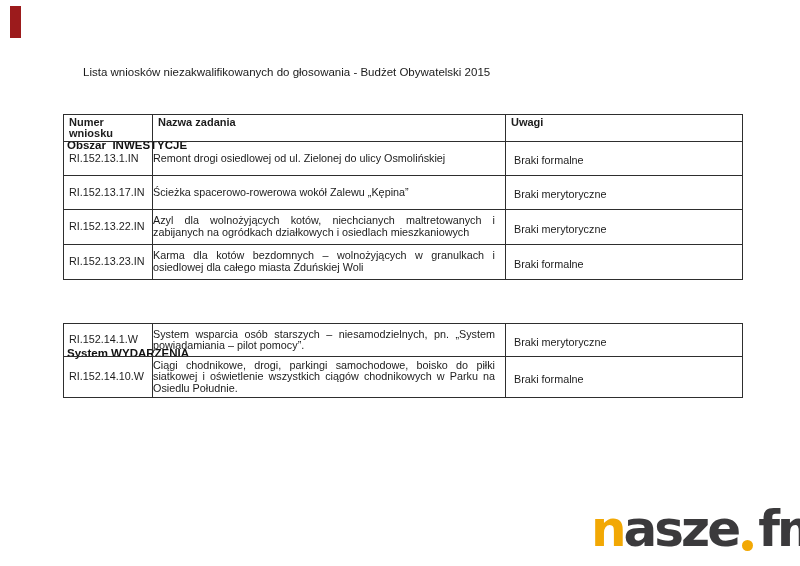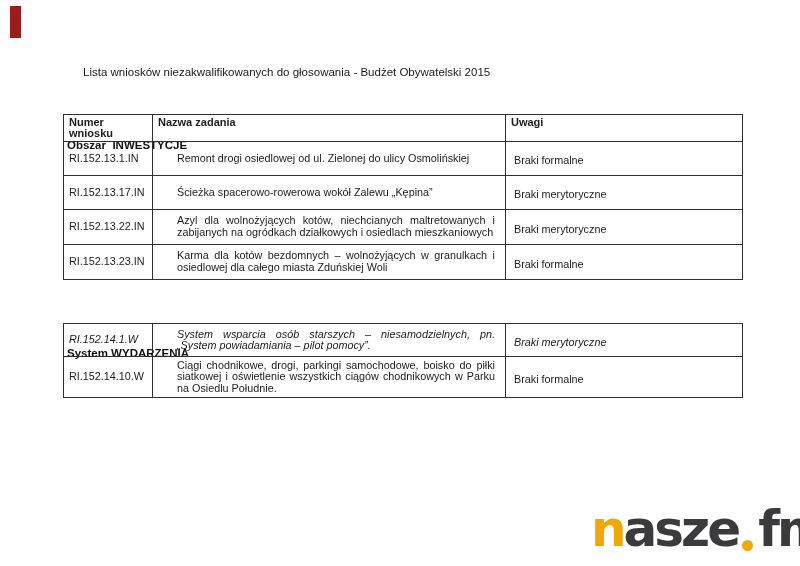--- a/index.html
+++ b/index.html
@@ -54,25 +54,25 @@
   }
   .doc-table th {
     text-align: left;
     vertical-align: top;
     font-weight: bold;
     font-size: 11px;
     padding: 2px 4px 1px 5px;
   }
   .doc-table td { vertical-align: middle; }
   td.cell-numer { padding: 2px 2px 2px 5px; margin-top: 19px; }
-  td.cell-nazwa { padding: 3px 10px 3px 24px; text-align: justify; }
+  td.cell-nazwa { padding: 3px 10px 3px 0; text-align: justify; }
   td.cell-uwagi { padding: 7px 4px 2px 8px; }
   .narrow-head { width: 52px; }
   tr.h24 { height: 24px; }
-  tr.h33 { height: 33px; font-style: italic; }
+  tr.h33 { height: 33px; }
   tr.h34 { height: 34px; }
   tr.h35 { height: 35px; }
   .logo {
     position: absolute;
     left: 591px; top: 502px;
     display: flex;
     align-items: flex-end;
     font-family: "DejaVu Sans", sans-serif;
     font-weight: bold;
     font-size: 50px;

